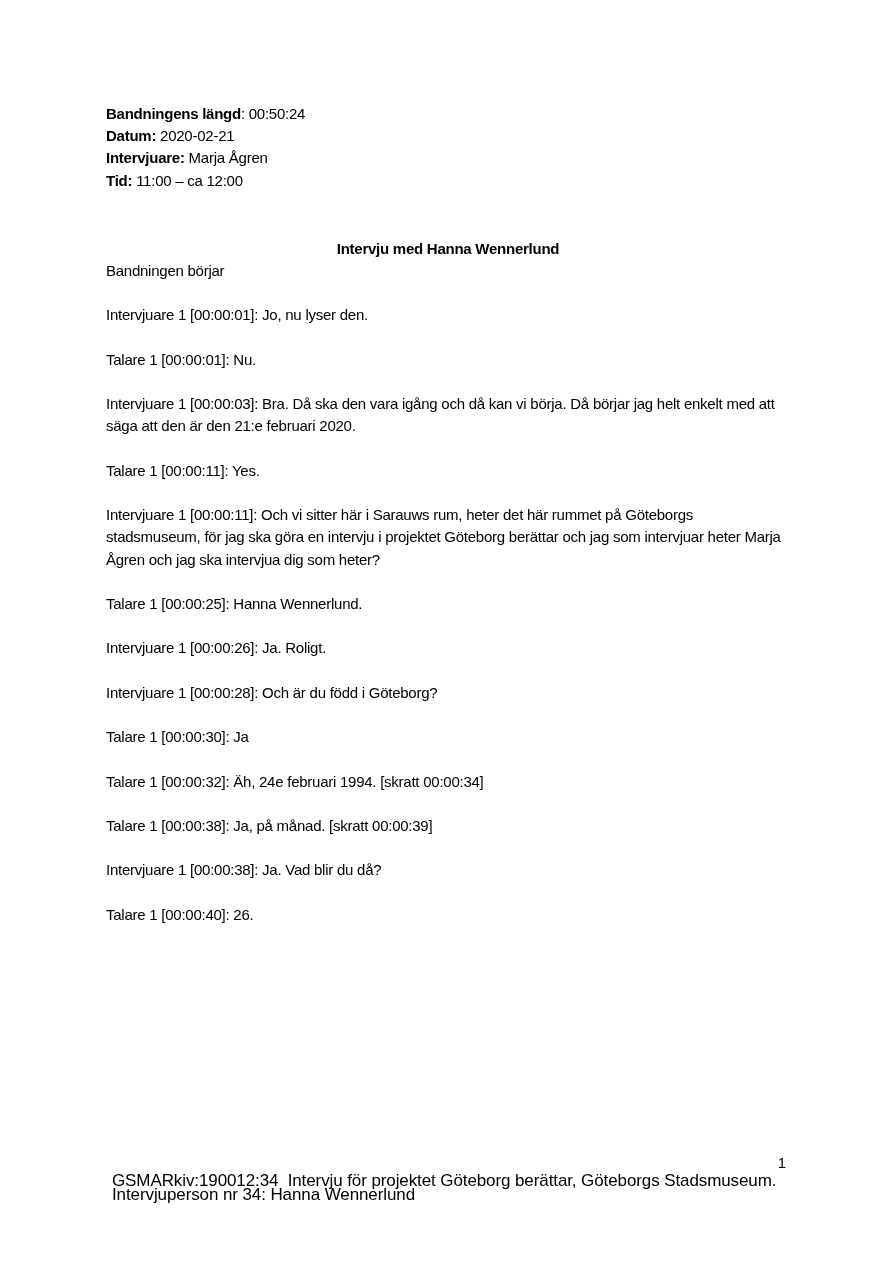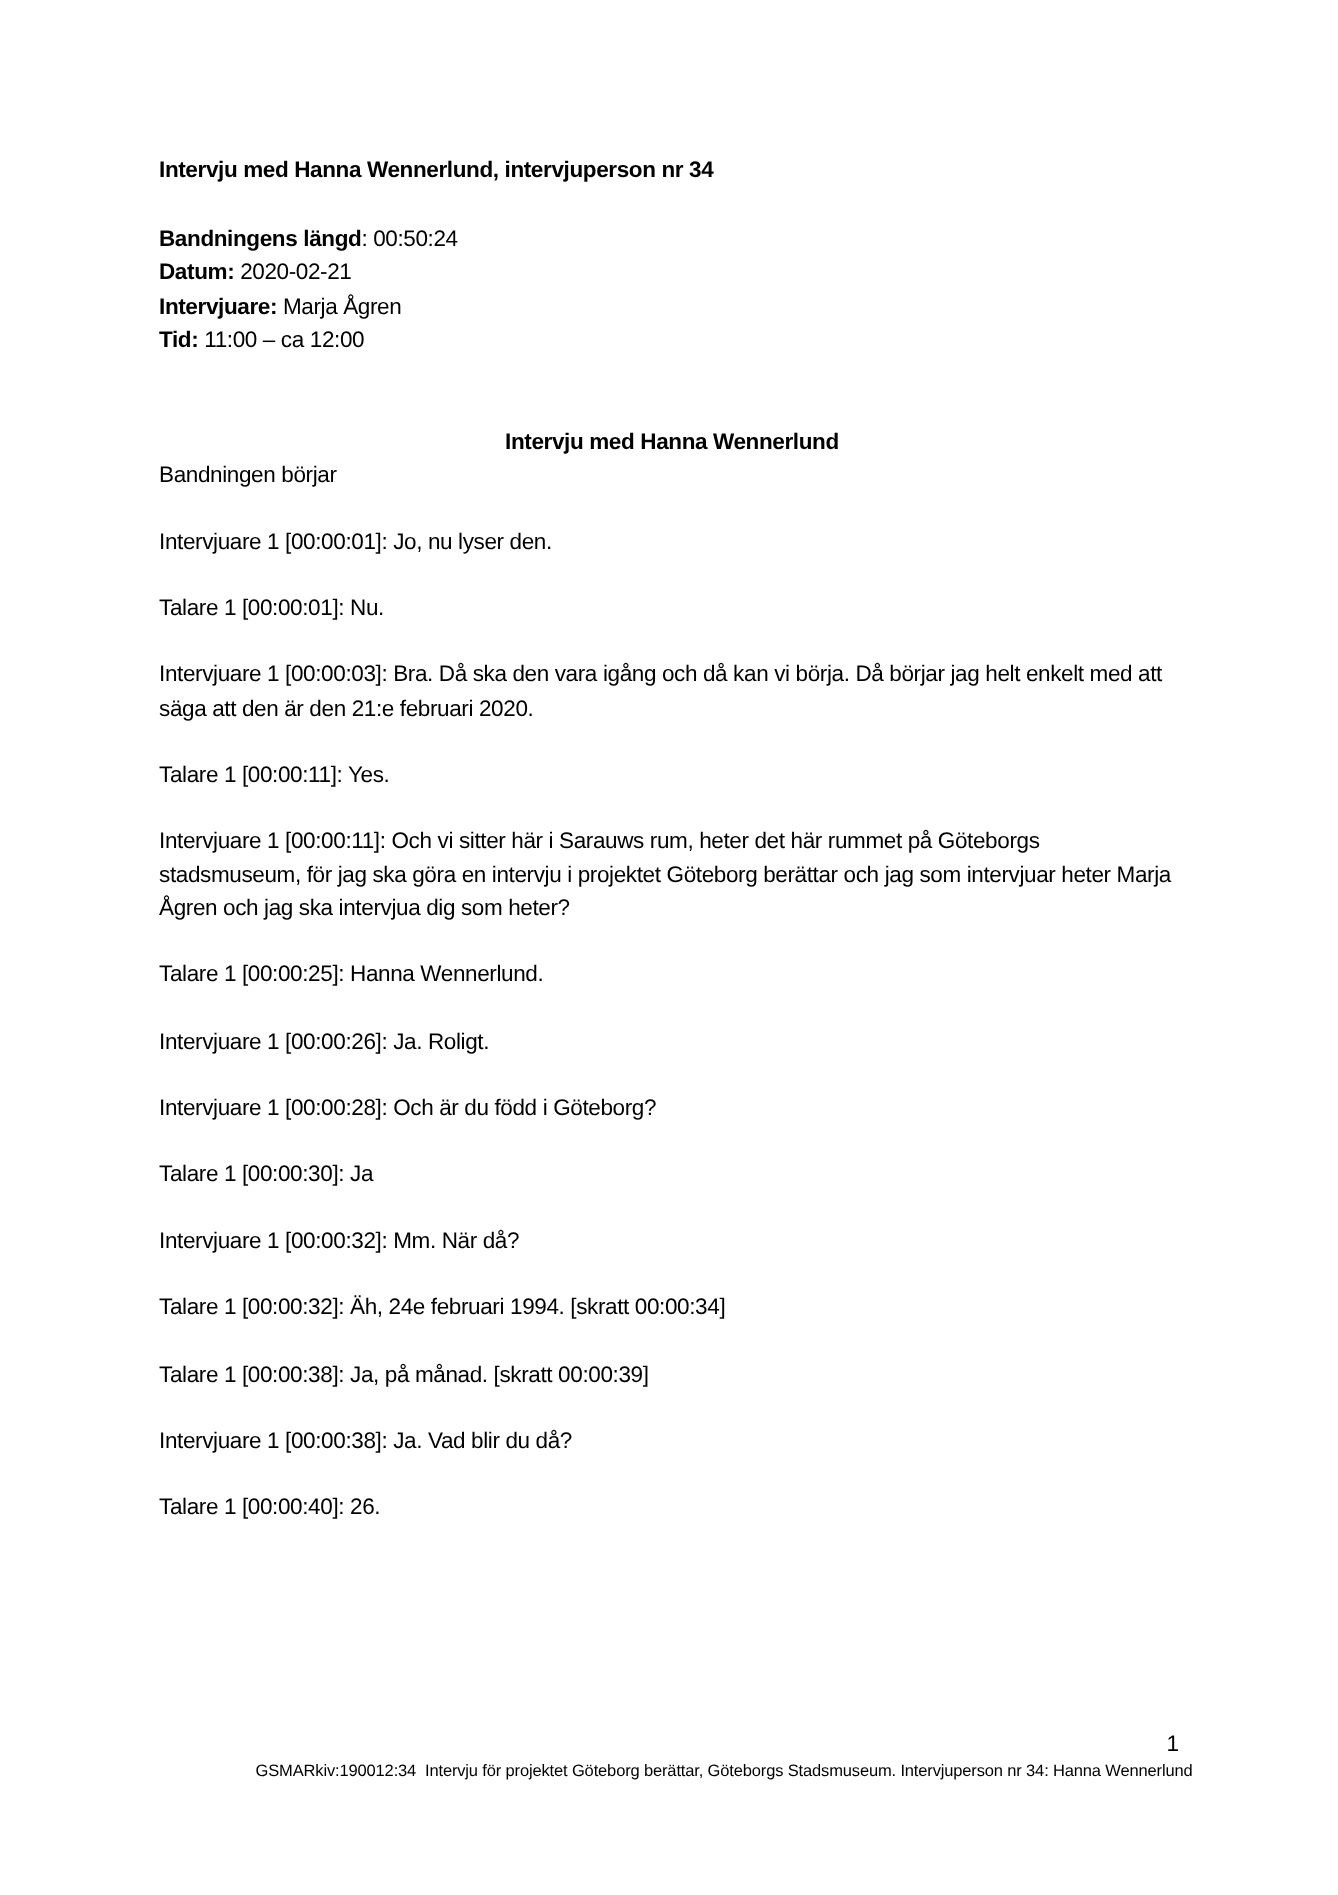--- a/index.html
+++ b/index.html
@@ -48,37 +48,35 @@
   }
   .page-number {
     position: absolute;
     top: 1152px;
     right: 106px;
     font-size: 15px;
     line-height: 22.2px;
   }
   .footer {
     position: absolute;
-    left: 95px;
+    left: 112px;
     top: 1174px;
     width: 700px;
-    font-size: 11px;
+    font-size: 17px;
     line-height: 14px;
     letter-spacing: -0.1px;
     white-space: pre-wrap;
-    text-align: right;
   }
 </style>
 </head>
 <body>
 
 <div class="page">
   <div class="content">
 
-    <p class="title">Intervju med Hanna Wennerlund, intervjuperson nr 34</p>
 
     <div class="meta">
 
 
         <p class="meta-row"><strong>Bandningens längd</strong><span>: 00:50:24</span></p>
 
         <p class="meta-row"><strong>Datum:</strong><span> 2020-02-21</span></p>
 
         <p class="meta-row"><strong>Intervjuare:</strong><span> Marja Ågren</span></p>
 
@@ -104,21 +102,20 @@
 
         <p class="para">Talare 1 [00:00:25]: Hanna Wennerlund.</p>
 
         <p class="para">Intervjuare 1 [00:00:26]: Ja. Roligt.</p>
 
 
         <p class="para">Intervjuare 1 [00:00:28]: Och är du född i Göteborg?</p>
 
         <p class="para">Talare 1 [00:00:30]: Ja</p>
 
-        <p class="para">Intervjuare 1 [00:00:32]: Mm. När då?</p>
 
         <p class="para">Talare 1 [00:00:32]: Äh, 24e februari 1994. [skratt 00:00:34]</p>
 
 
         <p class="para">Talare 1 [00:00:38]: Ja, på månad. [skratt 00:00:39]</p>
 
         <p class="para">Intervjuare 1 [00:00:38]: Ja. Vad blir du då?</p>
 
         <p class="para">Talare 1 [00:00:40]: 26.</p>
       </div>

